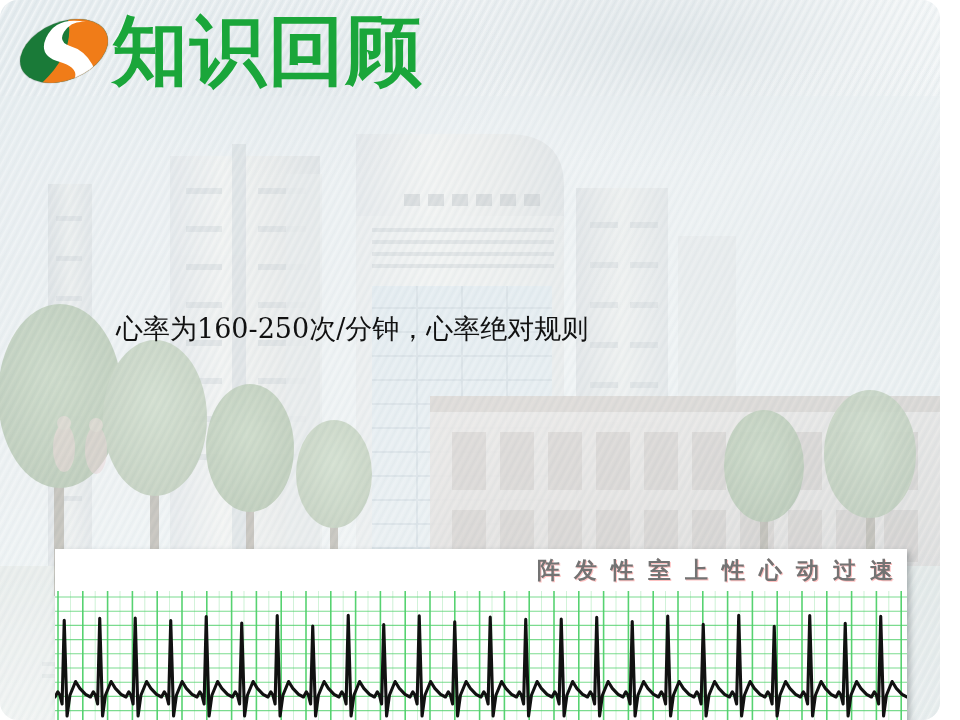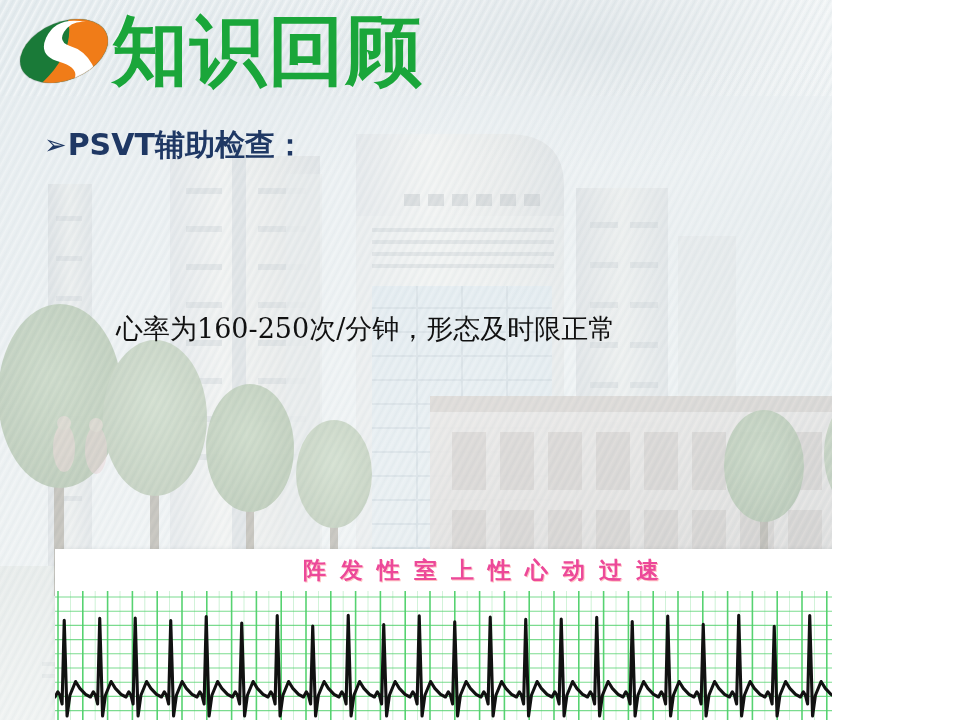--- a/index.html
+++ b/index.html
@@ -2,25 +2,26 @@
 <html><head>
 <meta charset="utf-8">
 <style>
   html, body {
     margin: 0;
     padding: 0;
     background: #ffffff;
   }
   #slide {
     position: relative;
-    width: 832px;
+    width: 940px;
     height: 720px;
     overflow: hidden;
     font-family: "Liberation Sans", sans-serif;
     background: linear-gradient(135deg, #e5ecef 0%, #eef2f4 28%, #f4f7f8 55%, #e9eff1 80%, #e2eaee 100%);
+    border-radius: 18px;
   }
 
   
   .bg-streaks {
     position: absolute;
     inset: 0;
     background-image: repeating-linear-gradient(
         118deg,
         rgba(255,255,255,0.0) 0px,
         rgba(255,255,255,0.55) 1px,
@@ -136,22 +137,22 @@
     position: absolute;
     left: 55px; top: 549px;
     width: 852px; height: 182px;
     background: #ffffff;
     box-shadow: 3px 3px 6px rgba(60,70,75,.35);
     overflow: hidden;
   }
   .ecg-caption {
     position: absolute;
     left: 0; right: 0; top: 6px;
-    text-align: center;
-    color: #ec4899;
+    text-align: right;
+    color: #737373;
     font-size: 23px;
     font-weight: 700;
     letter-spacing: 14px;
     text-indent: 14px;
     font-family: "DejaVu Serif", "Liberation Serif", serif;
     text-shadow: 1px 1px 0 rgba(255,120,120,.45);
   }
   .ecg-trace {
     position: absolute;
     left: 0; top: 42px;
@@ -369,27 +370,24 @@
         <rect x="0" y="0" width="100" height="78" fill="#1a7a38"></rect>
         <path d="M100 0 L100 78 L20 78 Q66 40 52 0 Z" fill="#f07c18"></path>
         <path d="M72 10 q-30 -6 -40 16 q-8 18 14 24 q20 6 14 18 q-6 12 -30 6 q16 12 38 4 q20 -8 10 -26 q-8 -14 -22 -18 q-12 -4 -6 -14 q8 -12 22 -10 z" fill="#ffffff"></path>
       </g>
       <ellipse cx="50" cy="39" rx="46" ry="29" transform="rotate(-22 50 39)" fill="none" stroke="rgba(120,120,120,.18)" stroke-width="1.5"></ellipse>
     </svg>
   </div>
 
   <div class="title">知识回顾</div>
 
-  <div class="lvl1">
-    <span class="arrow">➢</span><span>PSVT辅助检查：</span>
-  </div>
 
 
   <div class="body-block">
-    <p class="line first">心率为160-250次/分钟，形态及时限正常</p>
+    <p class="line first">心率为160-250次/分钟，心率绝对规则</p>
   </div>
 
   <div class="ecg-panel">
     <div class="ecg-caption">阵发性室上性心动过速</div>
     <div class="ecg-trace">
       <svg id="ecg-svg" width="852" height="140" viewBox="0 0 852 140">
           <g stroke="#4fd06a">
             <line x1="3.0" y1="0" x2="3.0" y2="140" stroke-width="1.6" opacity="0.95"></line>
             <line x1="15.4" y1="0" x2="15.4" y2="140" stroke-width="0.7" opacity="0.4"></line>
             <line x1="27.8" y1="0" x2="27.8" y2="140" stroke-width="1.6" opacity="0.95"></line>

